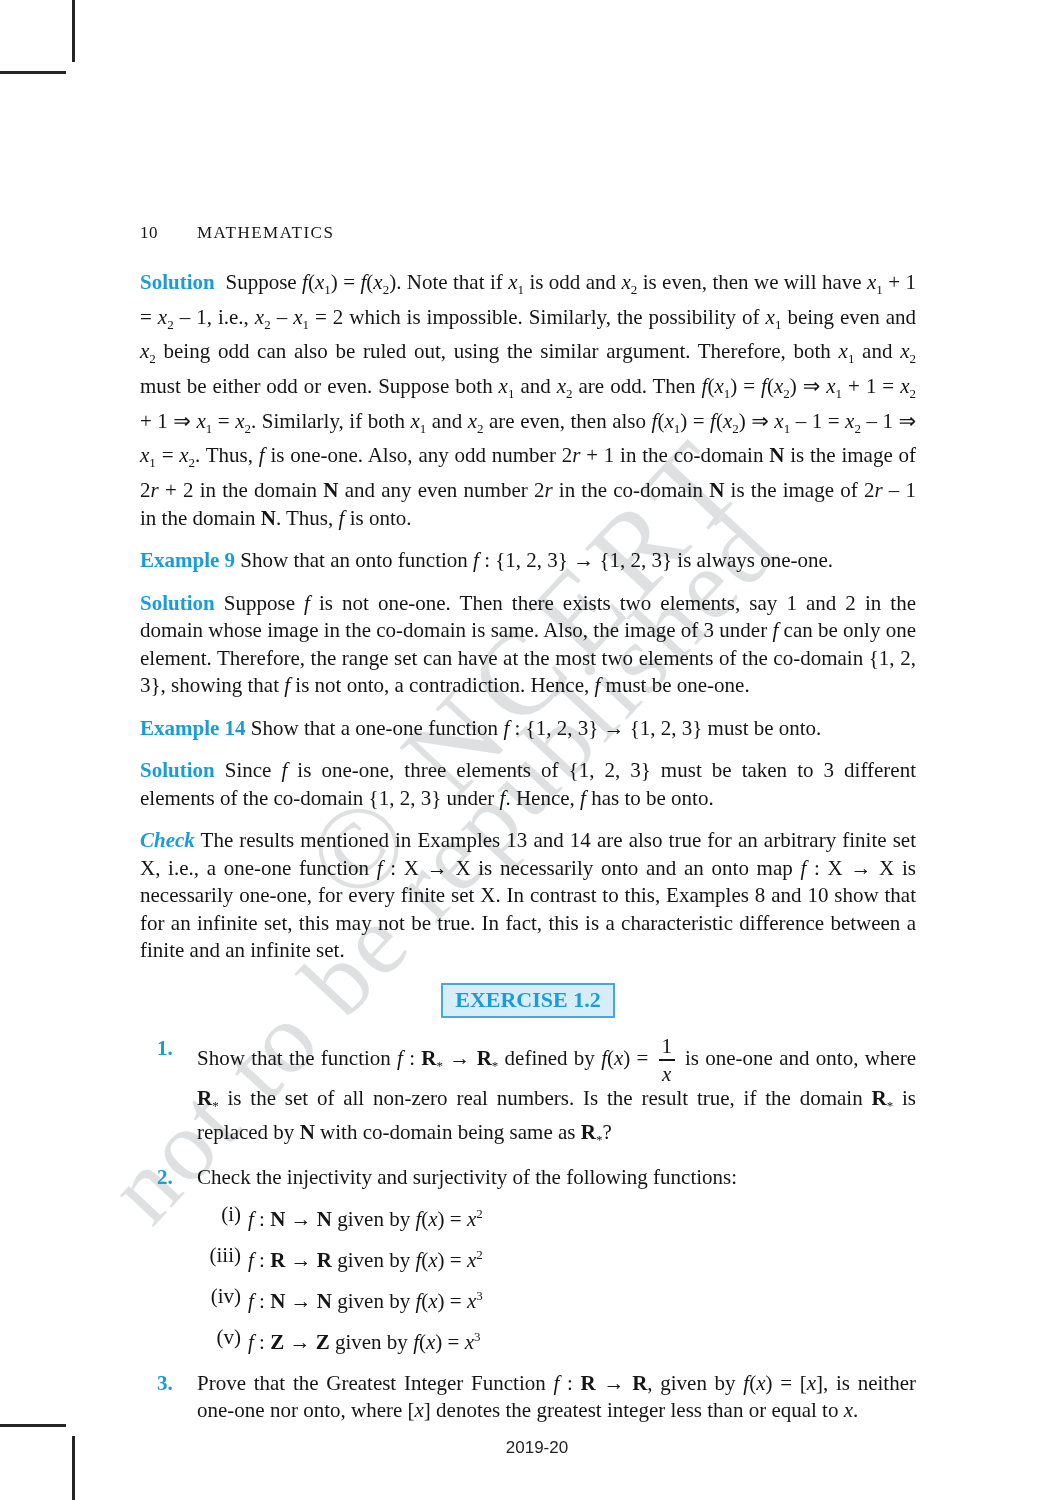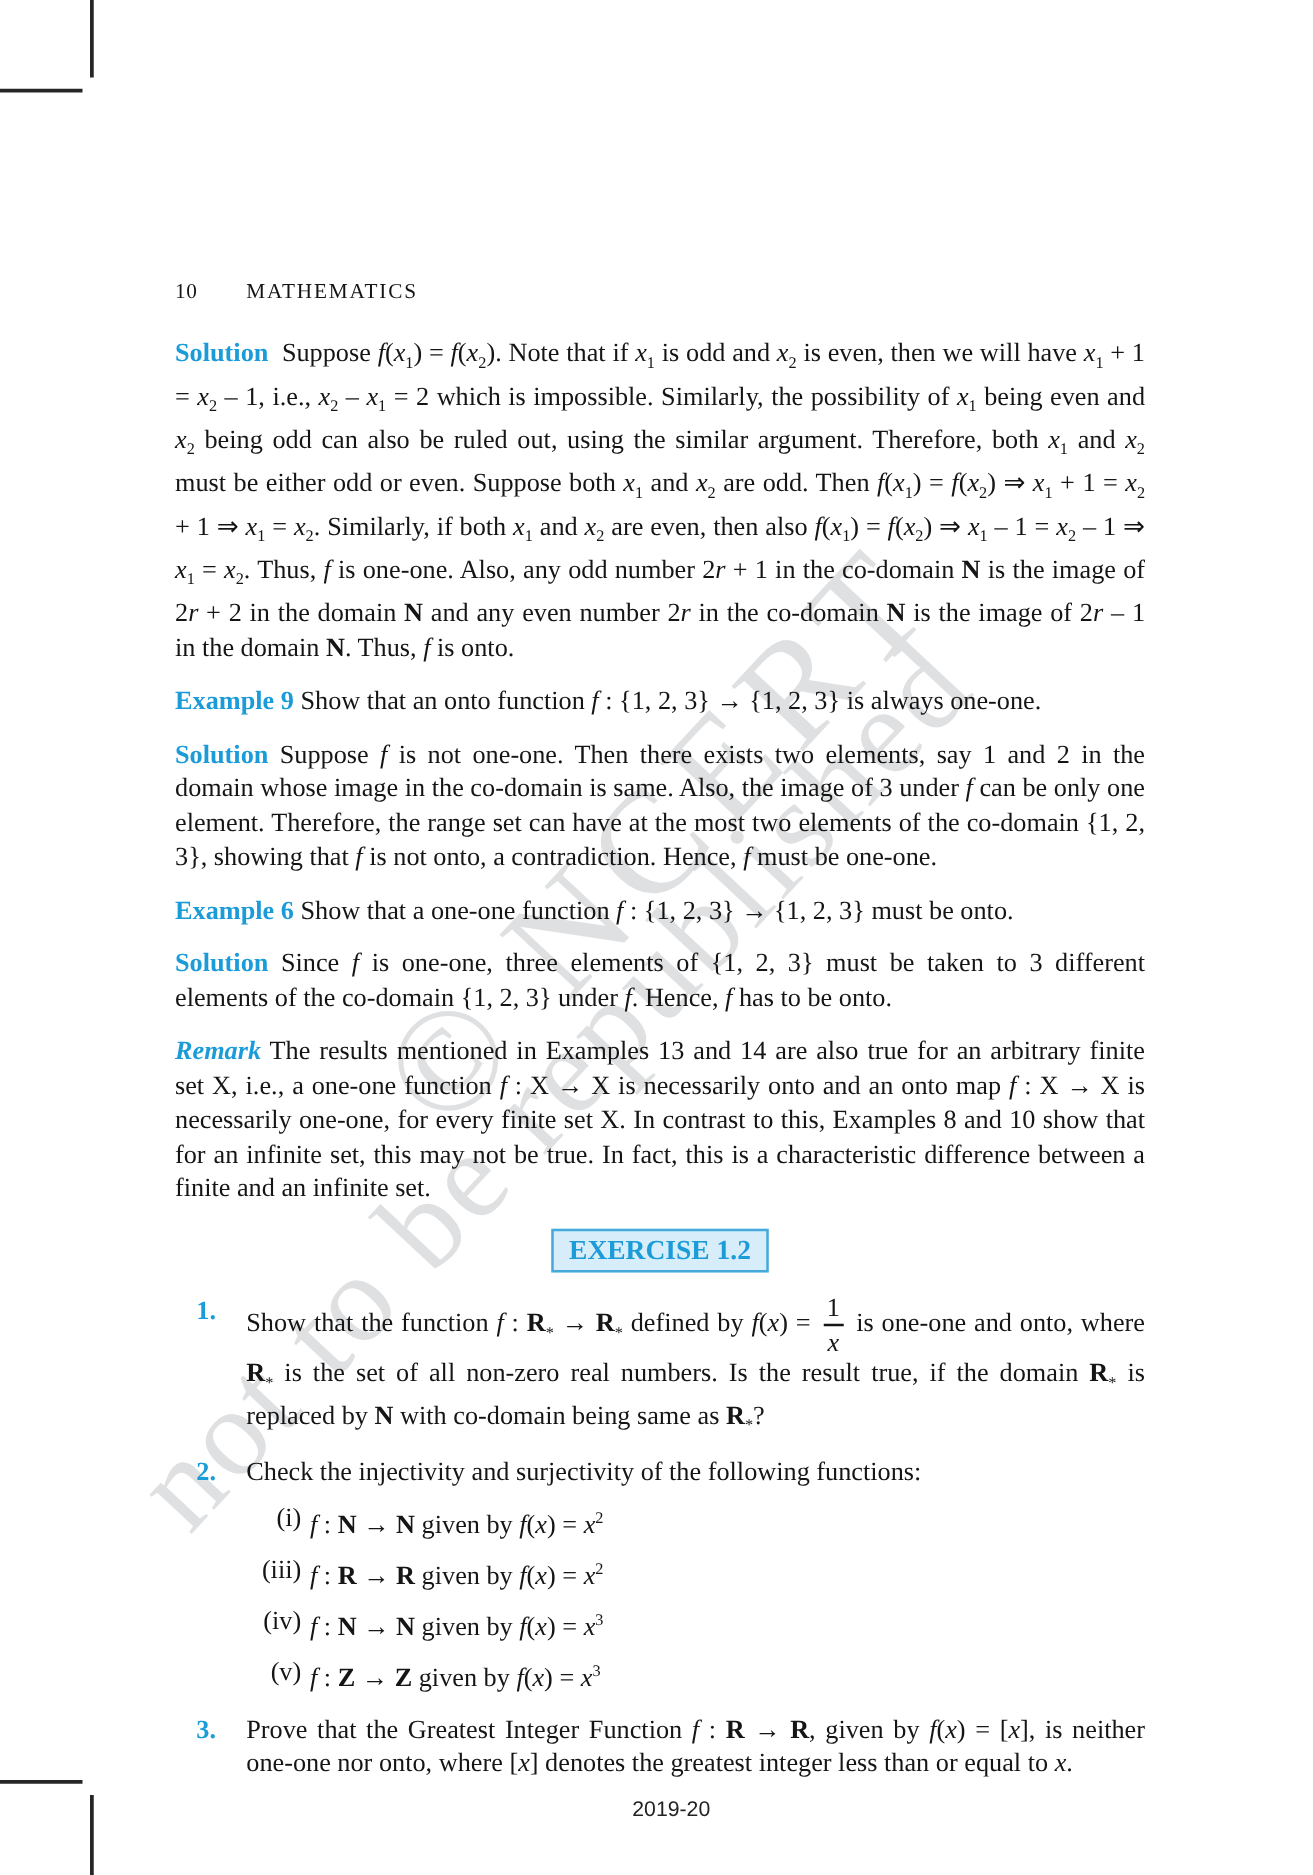--- a/index.html
+++ b/index.html
@@ -92,31 +92,31 @@
       <span class="lbl">Example 9</span>
       <span>Show that an onto function <i>f</i> : {1, 2, 3} → {1, 2, 3} is always one-one.</span>
     </p>
 
     <p class="para">
       <span class="lbl">Solution</span>
       <span>Suppose <i>f</i> is not one-one. Then there exists two elements, say 1 and 2 in the domain whose image in the co-domain is same. Also, the image of 3 under <i>f</i> can be only one element. Therefore, the range set can have at the most two elements of the co-domain {1, 2, 3}, showing that <i>f</i> is not onto, a contradiction. Hence, <i>f</i> must be one-one.</span>
     </p>
 
     <p class="para">
-      <span class="lbl">Example 6</span>
+      <span class="lbl">Example 14</span>
       <span>Show that a one-one function <i>f</i> : {1, 2, 3} → {1, 2, 3} must be onto.</span>
     </p>
 
     <p class="para">
       <span class="lbl">Solution</span>
       <span>Since <i>f</i> is one-one, three elements of {1, 2, 3} must be taken to 3 different elements of the co-domain {1, 2, 3} under <i>f</i>. Hence, <i>f</i> has to be onto.</span>
     </p>
 
     <p class="para">
-      <span class="lbl italic">Remark</span>
+      <span class="lbl italic">Check</span>
       <span>The results mentioned in Examples 13 and 14 are also true for an arbitrary finite set X, i.e., a one-one function <i>f</i> : X → X is necessarily onto and an onto map <i>f</i> : X → X is necessarily one-one, for every finite set X. In contrast to this, Examples 8 and 10 show that for an infinite set, this may not be true. In fact, this is a characteristic difference between a finite and an infinite set.</span>
     </p>
 
     <div class="exercise-wrap">
       <span class="exercise-box">EXERCISE 1.2</span>
     </div>
 
     <div class="question">
       <span class="qnum">1.</span>
       <div class="qbody">Show that the function <i>f</i> : <b>R</b><sub>*</sub> → <b>R</b><sub>*</sub> defined by <i>f</i>(<i>x</i>) = <span class="frac"><span class="fnum">1</span><span class="fbar"></span><span class="fden"><i>x</i></span></span> is one-one and onto, where <b>R</b><sub>*</sub> is the set of all non-zero real numbers. Is the result true, if the domain <b>R</b><sub>*</sub> is replaced by <b>N</b> with co-domain being same as <b>R</b><sub>*</sub>?</div>

